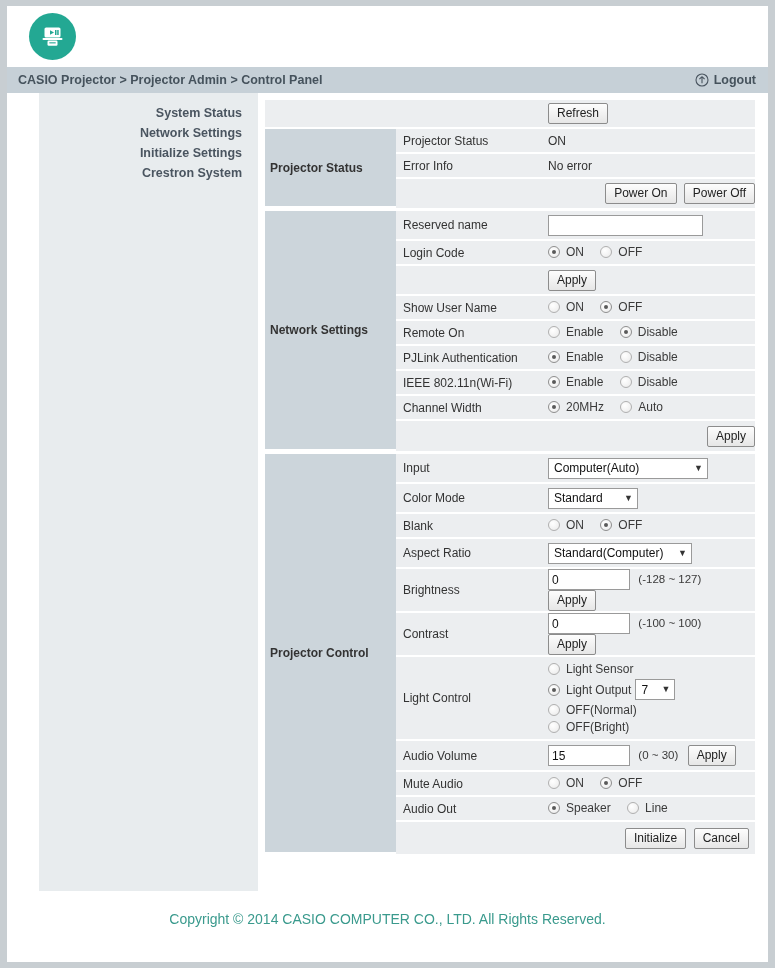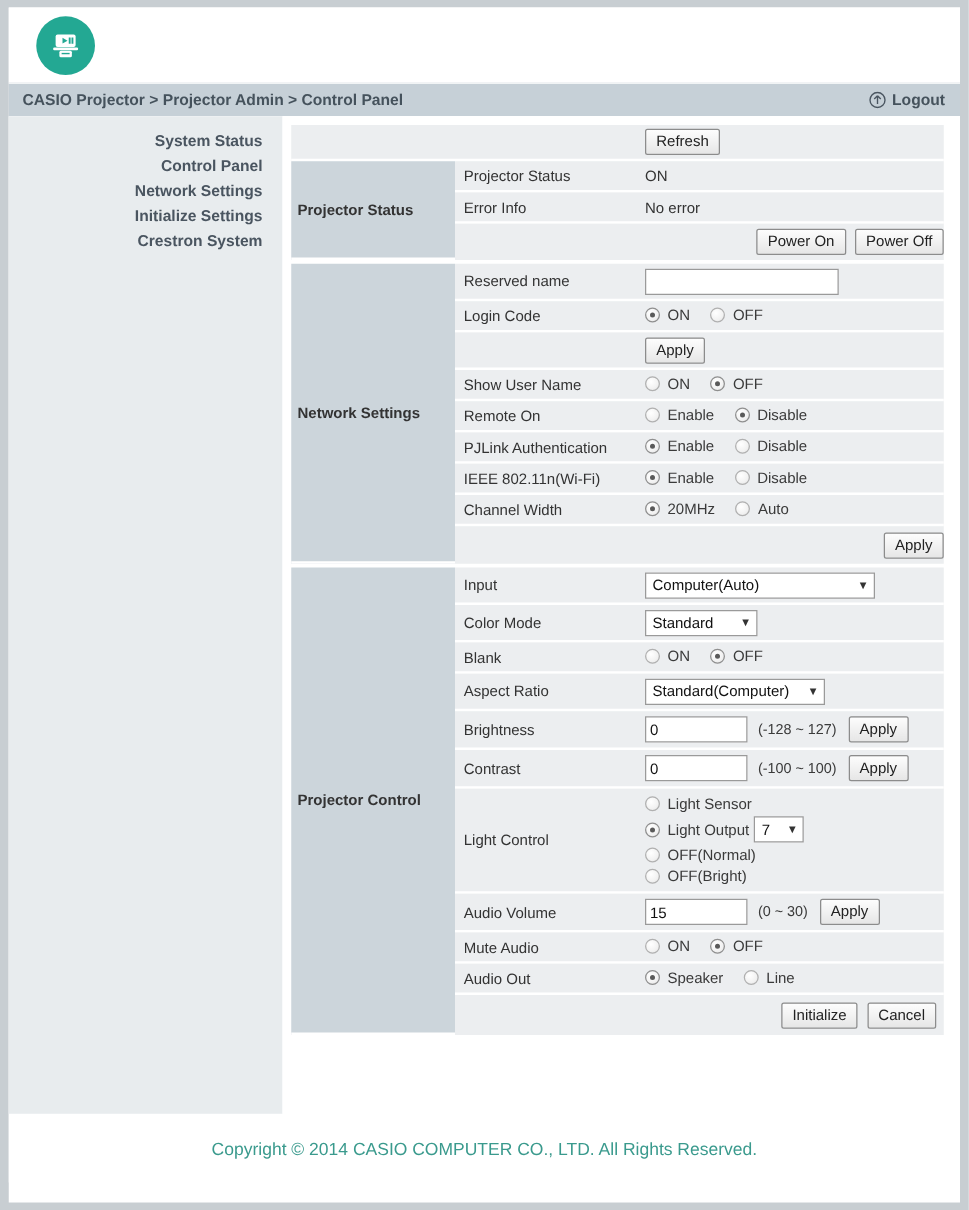--- a/index.html
+++ b/index.html
@@ -48,21 +48,21 @@
     font-size:12.5px;font-weight:bold;color:#45525c;
     white-space:nowrap;
   }
   .logout{
     display:flex;align-items:center;gap:5px;
     font-size:12.5px;font-weight:bold;color:#45525c;
     cursor:pointer;
   }
   .logout svg{display:block;}
   
-  .body{display:flex;align-items:stretch;background:#fff;}
+  .body{display:flex;align-items:stretch;background:#fff;padding-left:32px;}
   .sidebar{
     width:219px;flex:none;
     background:#e8ecee;
     padding:10px 16px 0 0;
     box-sizing:border-box;
     min-height:798px;
   }
   .nav-item{
     text-align:right;
     font-size:12.5px;font-weight:bold;color:#4a5560;
@@ -143,21 +143,21 @@
     box-sizing:border-box;
     display:inline-flex;align-items:center;
     padding:0 4px 0 5px;
     cursor:pointer;
     vertical-align:middle;
   }
   .sel .cap{flex:1;white-space:nowrap;}
   .sel .arw{
     margin-left:10px;font-size:9px;color:#333;line-height:1;
   }
-  .sel.input{width:184px;}
+  .sel.input{width:160px;}
   .sel.color{width:90px;}
   .sel.aspect{width:144px;}
   .sel.lightout{width:40px;margin-left:4px;}
   .sel.lightout .arw{margin-left:5px;}
   .radiowrap{
     display:inline-flex;align-items:center;
     margin-right:13px;white-space:nowrap;
     cursor:pointer;
   }
   .radiowrap:last-child{margin-right:0;}
@@ -219,21 +219,20 @@
         </svg>
       </span>
       <span>Logout</span>
     </div>
   </div>
 
   <div class="body">
 
     <div class="sidebar">
       <div class="nav-item">System Status</div>
-      <div class="nav-item">Control Panel</div>
       <div class="nav-item">Network Settings</div>
       <div class="nav-item">Initialize Settings</div>
       <div class="nav-item">Crestron System</div>
     </div>
 
     <div class="content">
 
       <table class="panel">
         <tbody>
             <tr class="rowh" style="height:29px;">

